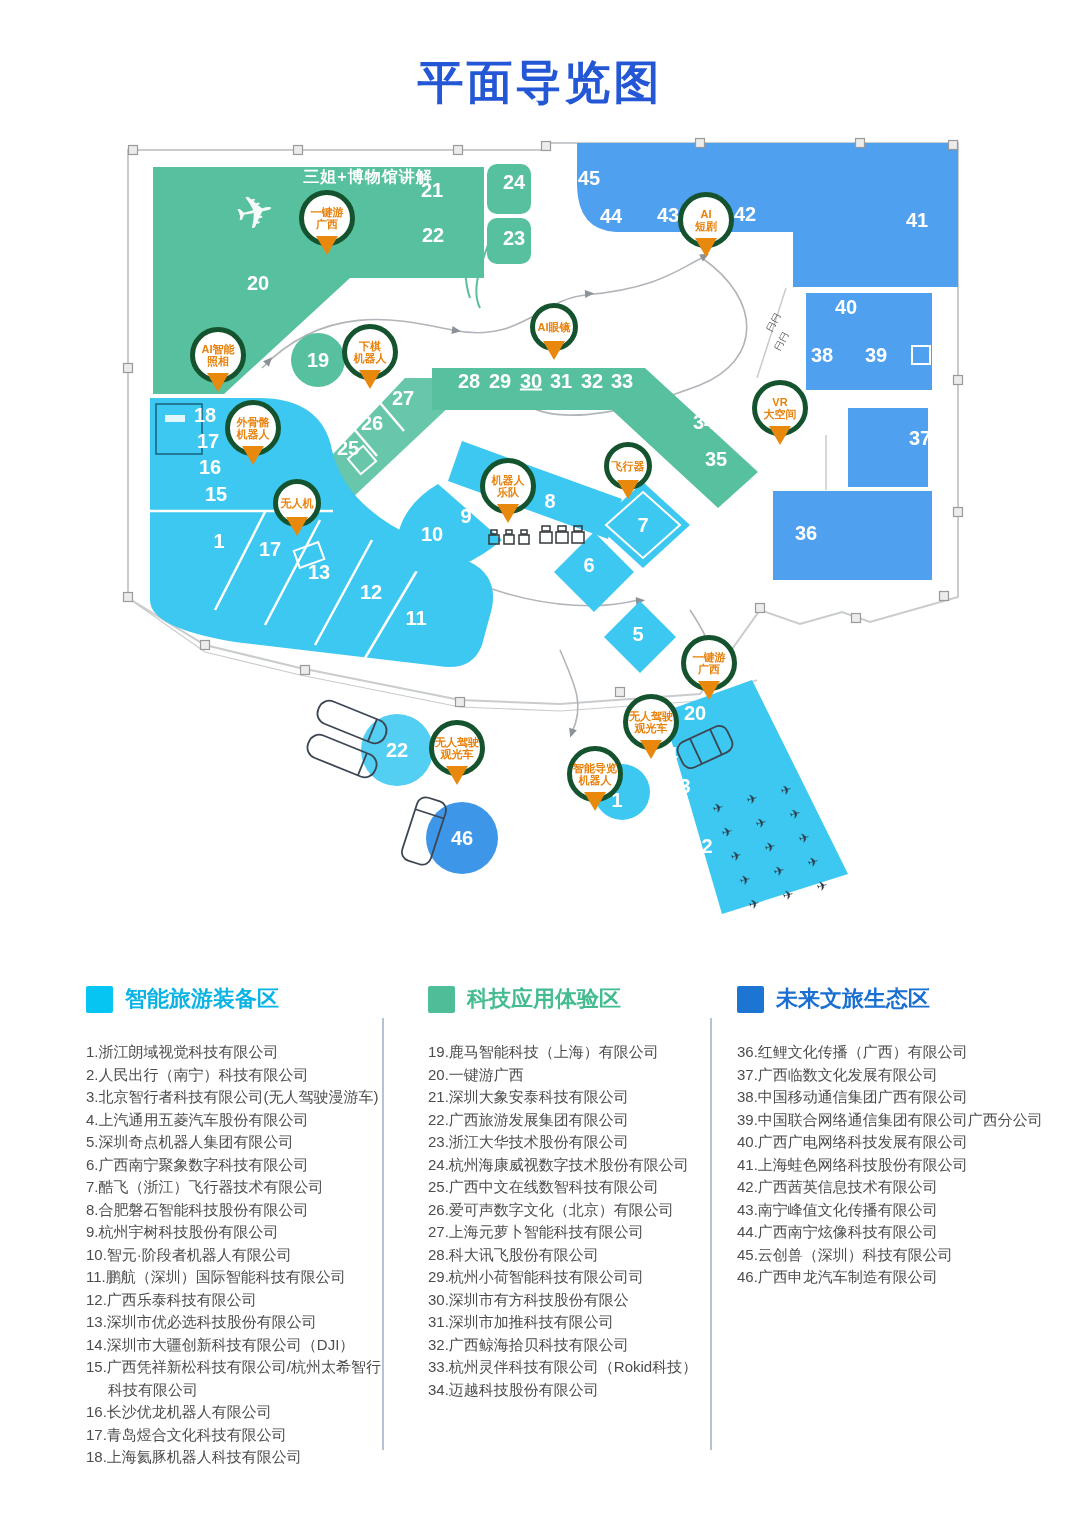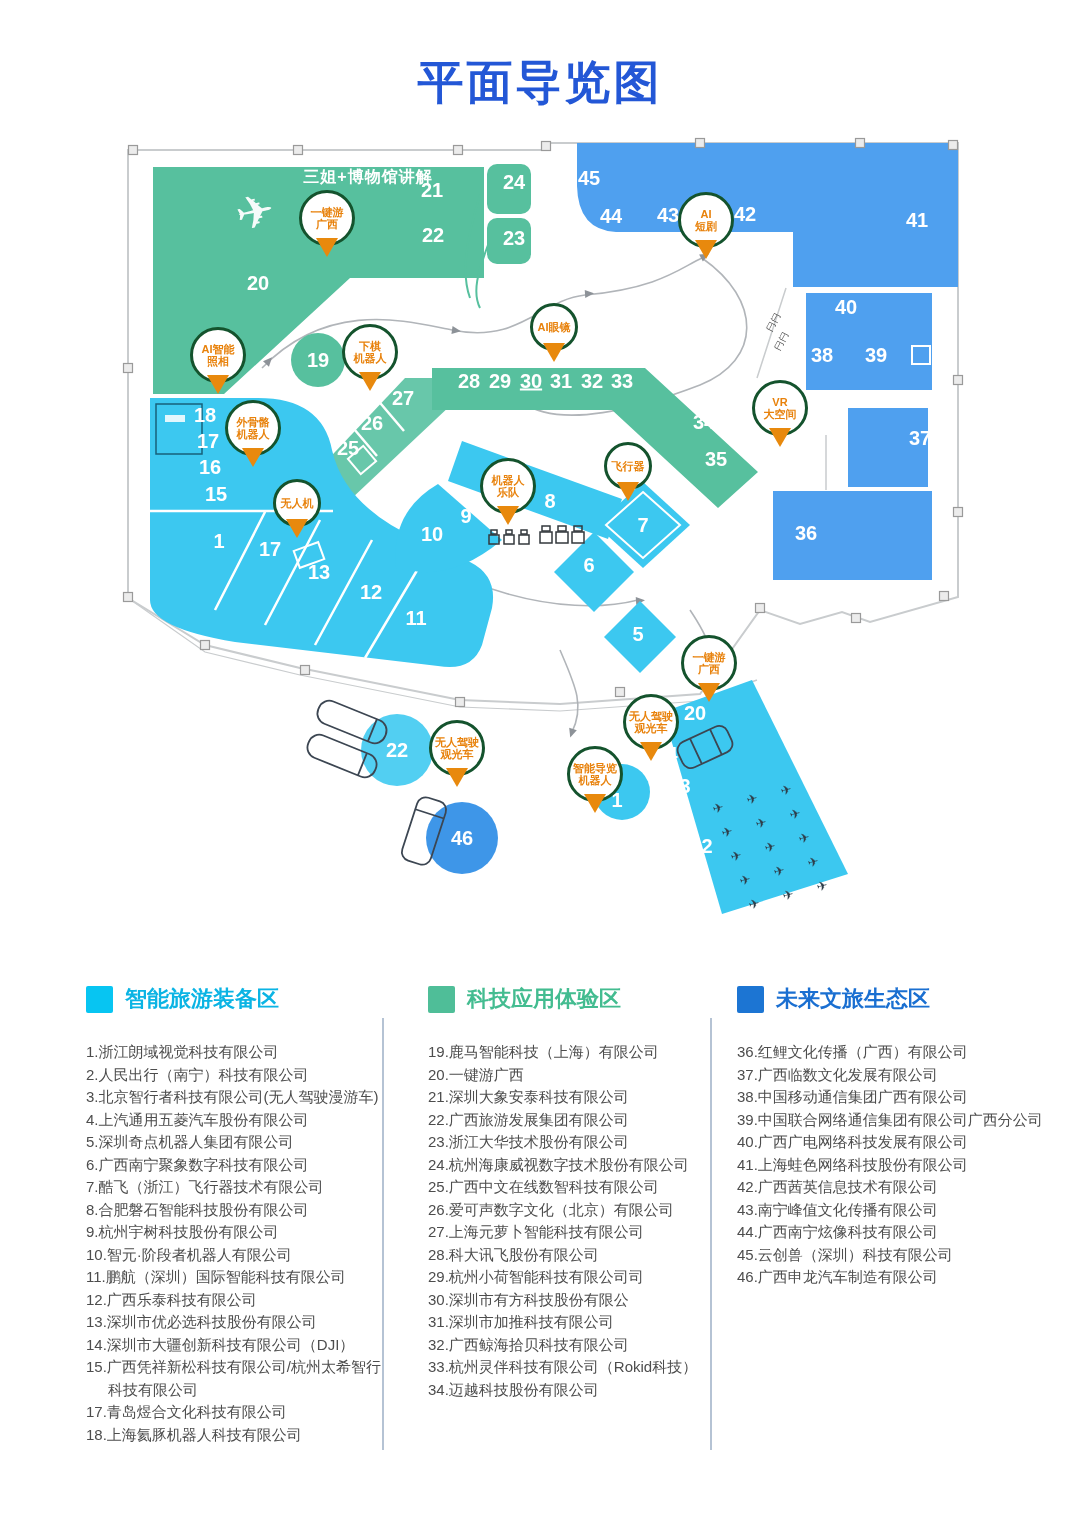--- a/index.html
+++ b/index.html
@@ -6,21 +6,21 @@
   body{width:1080px;height:1529px;position:relative;font-family:"Liberation Sans",sans-serif;overflow:hidden;}
   #page-title{position:absolute;top:52px;left:0;width:1080px;text-align:center;
     font-size:46px;font-weight:bold;color:#2357D6;letter-spacing:3px;}
   #map{position:absolute;top:0;left:0;width:1080px;height:960px;}
   #floor-svg{position:absolute;top:0;left:0;}
   .booth-num{position:absolute;transform:translate(-50%,-50%);color:#fff;font-size:20px;
     font-weight:bold;z-index:4;white-space:nowrap;}
   #map-note{position:absolute;left:368px;top:177px;transform:translate(-50%,-50%);
     color:#fff;font-size:16px;font-weight:bold;z-index:4;white-space:nowrap;letter-spacing:1px;}
   .pin{position:absolute;z-index:6;transform:translate(-50%,-50%);background:#fff;
-    border:3px solid #14532d;border-radius:50%;display:flex;align-items:center;justify-content:center;
+    border:5px solid #14532d;border-radius:50%;display:flex;align-items:center;justify-content:center;
     text-align:center;color:#E8820C;font-weight:bold;font-size:11px;line-height:1.12;
     white-space:pre-line;box-sizing:border-box;}
   .pin::after{content:"";position:absolute;left:50%;top:100%;transform:translate(-50%,-5px);
     width:0;height:0;border:11px solid transparent;border-top:19px solid #E8890D;border-bottom:0;z-index:-1;}
   .drone{position:absolute;transform:translate(-50%,-50%) rotate(-15deg);font-size:13px;color:#2f3e4a;z-index:4;}
   #airplane{position:absolute;left:255px;top:212px;transform:translate(-50%,-50%) rotate(-12deg);
     font-size:46px;color:#ffffff;z-index:4;opacity:.95;}
   .corridor-glyph{position:absolute;transform:translate(-50%,-50%) rotate(-62deg);
     font-size:9px;color:#444;z-index:4;letter-spacing:1px;}
   
@@ -298,20 +298,21 @@
         <div class="company">7.酷飞（浙江）飞行器技术有限公司</div>
         <div class="company">8.合肥磐石智能科技股份有限公司</div>
         <div class="company">9.杭州宇树科技股份有限公司</div>
         <div class="company">10.智元·阶段者机器人有限公司</div>
         <div class="company">11.鹏航（深圳）国际智能科技有限公司</div>
         <div class="company">12.广西乐泰科技有限公司</div>
         <div class="company">13.深圳市优必选科技股份有限公司</div>
         <div class="company">14.深圳市大疆创新科技有限公司（DJI）</div>
         <div class="company">15.广西凭祥新松科技有限公司/杭州太希智行
 科技有限公司</div>
+        <div class="company">16.长沙优龙机器人有限公司</div>
         <div class="company">17.青岛煜合文化科技有限公司</div>
         <div class="company">18.上海氦豚机器人科技有限公司</div>
       </div>
   </div>
   <div class="zone-col c2">
     <div class="zone-header">
       <span class="zone-square" style="background: rgb(79, 190, 152);"></span>
       <span class="zone-name" style="color: rgb(67, 188, 144);">科技应用体验区</span>
     </div>
     <div class="company-list">

